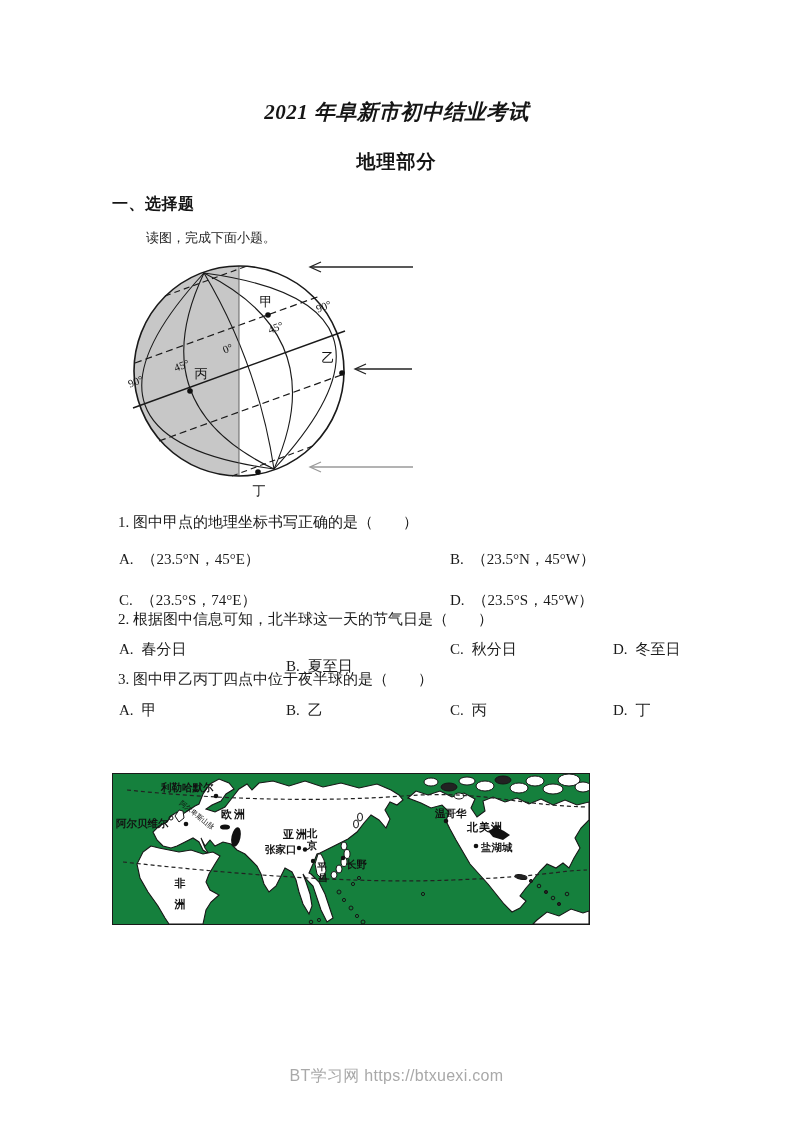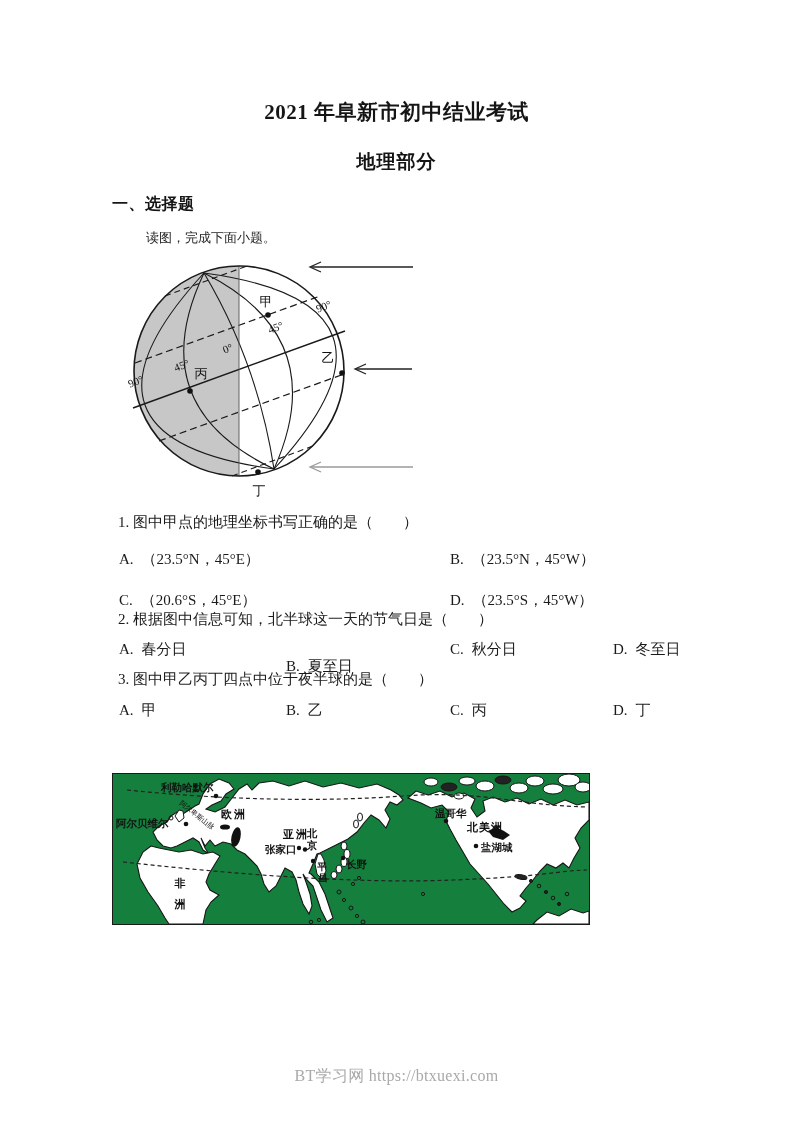--- a/index.html
+++ b/index.html
@@ -20,21 +20,21 @@
   .mapbox{border:1.6px solid #1a1a1a;background:#15803d;}
   .footer{font-family:"Liberation Sans","DejaVu Sans",sans-serif;font-size:16px;color:#a9a9a9;letter-spacing:.3px;}
   svg{display:block;font-family:"Liberation Serif","DejaVu Serif",serif;}
   .figline{stroke:#1a1a1a;fill:none;}
 </style>
 </head>
 <body>
 
 <div class="page">
 
-  <div class="abs centerline title" style="top:98px;">2021 年阜新市初中结业考试</div>
+  <div class="abs centerline title" style="top:98px;font-style:italic;">2021 年阜新市初中结业考试</div>
   <div class="abs centerline subtitle" style="top:149px;">地理部分</div>
   <div class="abs section-heading" style="left:112px;top:194px;">一、选择题</div>
   <div class="abs intro" style="left:146px;top:229px;">读图，完成下面小题。</div>
 
   <div class="abs" style="left:125px;top:255px;">
     <svg width="315" height="250" viewBox="0 0 315 250">
 
       <path d="M 114,11 A 105,105 0 0 0 114,221 Z" fill="#c7c7c7"></path>
 
       <line x1="8" y1="153" x2="220" y2="76" class="figline" stroke-width="1.4"></line>
@@ -79,21 +79,21 @@
       <text transform="translate(58,114) rotate(-21)" font-size="11" text-anchor="middle" fill="#111">45°</text>
       <text transform="translate(104,97) rotate(-21)" font-size="11" text-anchor="middle" fill="#111">0°</text>
       <text transform="translate(152,76) rotate(-21)" font-size="11" text-anchor="middle" fill="#111">45°</text>
       <text transform="translate(200,55) rotate(-21)" font-size="11" text-anchor="middle" fill="#111">90°</text>
     </svg>
   </div>
 
   <div class="abs qtext" style="left:118px;top:513px;">1. 图中甲点的地理坐标书写正确的是（　　）</div>
   <div class="opt" style="left:119px;top:550px;"><span class="lab">A.</span><span>（23.5°N，45°E）</span></div>
   <div class="opt" style="left:450px;top:550px;"><span class="lab">B.</span><span>（23.5°N，45°W）</span></div>
-  <div class="opt" style="left:119px;top:591px;"><span class="lab">C.</span><span>（20.6°S，45°E）</span></div>
+  <div class="opt" style="left:119px;top:591px;"><span class="lab">C.</span><span>（23.5°S，74°E）</span></div>
   <div class="opt" style="left:450px;top:591px;"><span class="lab">D.</span><span>（23.5°S，45°W）</span></div>
 
   <div class="abs qtext" style="left:118px;top:610px;">2. 根据图中信息可知，北半球这一天的节气日是（　　）</div>
   <div class="opt" style="left:119px;top:640px;"><span class="lab">A.</span><span>春分日</span></div>
   <div class="opt" style="left:286px;top:640px;margin-top:17px;"><span class="lab">B.</span><span>夏至日</span></div>
   <div class="opt" style="left:450px;top:640px;"><span class="lab">C.</span><span>秋分日</span></div>
   <div class="opt" style="left:613px;top:640px;"><span class="lab">D.</span><span>冬至日</span></div>
 
   <div class="abs qtext" style="left:118px;top:670px;">3. 图中甲乙丙丁四点中位于夜半球的是（　　）</div>
   <div class="opt" style="left:119px;top:701px;"><span class="lab">A.</span><span>甲</span></div>
@@ -197,15 +197,15 @@
         <text x="322" y="43" font-size="10.5">温哥华</text>
         <text x="354" y="57" font-size="11" letter-spacing="1">北美洲</text>
         <text x="368" y="77" font-size="10.5">盐湖城</text>
         <text x="67" y="113" font-size="11" text-anchor="middle">非</text>
         <text x="67" y="134" font-size="11" text-anchor="middle">洲</text>
         <text transform="translate(66,30) rotate(38)" font-size="7" font-weight="400">阿尔卑斯山脉</text>
       </g>
     </svg>
   </div>
 
-  <div class="abs centerline footer" style="top:1066px;font-family:Liberation Serif, serif;">BT学习网 https://btxuexi.com</div>
+  <div class="abs centerline footer" style="top:1066px;">BT学习网 https://btxuexi.com</div>
 
 </div>
 
 </body></html>

